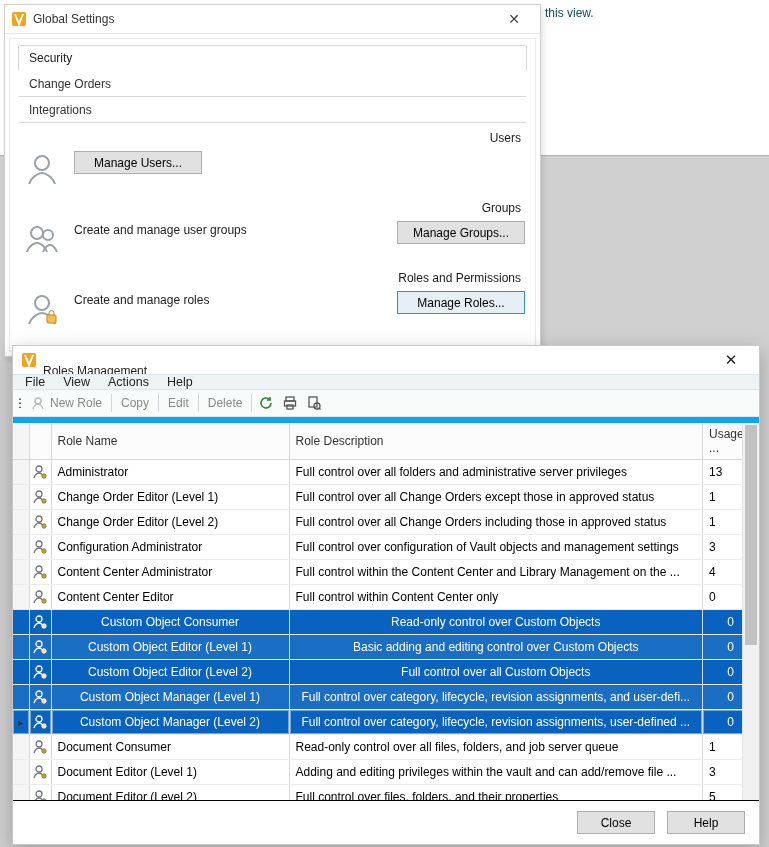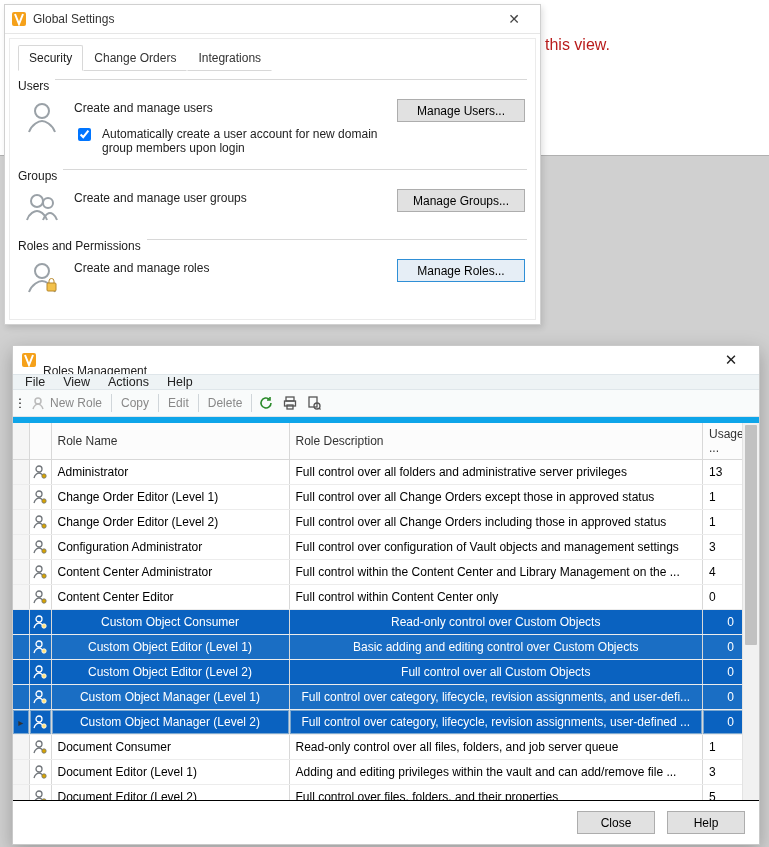--- a/index.html
+++ b/index.html
@@ -23,43 +23,43 @@
     --scroll-track: #f1f1f1;
     --scroll-thumb: #c1c1c1;
   }
   html, body { margin:0; padding:0; font-family: var(--font); font-size:12px; color:#000; }
   body { width:769px; height:847px; position:relative; overflow:hidden; background:var(--bg-gray); }
 
   
   .backdrop { position:absolute; left:0; top:0; right:0; bottom:0; }
   .backdrop .light { position:absolute; left:0; top:0; right:0; height:155px; background:#ffffff; }
   .backdrop .gray  { position:absolute; left:0; top:155px; right:0; bottom:0; background:var(--bg-gray); border-top:1px solid #b0b0b0; }
-  .behind-text { position:absolute; left:545px; top:36px; font-size:16px; color:#b91c1c; }
+  .behind-text { position:absolute; left:545px; top:6px; font-size:12px; color:#0c4a6e; }
 
   
   .gs-dialog {
     position:absolute; left:4px; top:4px; width:535px;
     background:var(--win-bg); border:1px solid #d0d0d0; box-shadow: 2px 3px 6px rgba(0,0,0,.12);
   }
   .gs-titlebar { display:flex; align-items:center; height:28px; padding:0 6px; border-bottom:1px solid #e6e6e6; }
   .gs-titlebar .app-icon { width:16px; height:16px; margin-right:6px; }
   .gs-titlebar .title { flex:1; font-size:12px; color:#333; }
   .gs-titlebar .close { width:40px; text-align:center; color:#444; font-size:14px; line-height:22px; cursor:default; }
   .gs-body { padding:6px 8px 10px 8px; border:1px solid #ebebeb; margin:4px; }
 
-  .tabstrip { display:flex; gap:0; margin-bottom:8px; }
+  .tabstrip { display:flex; gap:0; margin-bottom:8px;flex-direction:column; }
   .tab {
     padding:5px 10px; font-size:12px; color:#222; background:#fff;
     border:1px solid transparent; border-bottom:1px solid var(--border-light);
   }
   .tab.active { border:1px solid var(--border-light); border-bottom-color:#fff; border-radius:2px 2px 0 0; }
   .tab:not(.active) { color:#333; }
 
   .group { border:none; margin:0 0 10px 0; padding:0; }
-  .group .legend { display:flex; align-items:flex-start; font-size:12px; color:var(--group-title); margin:4px 0 2px 0; }
+  .group .legend { display:flex; align-items:flex-end; font-size:12px; color:var(--group-title); margin:4px 0 2px 0;flex-direction:column; }
   .group .legend span { padding-right:6px; white-space:nowrap; }
   .group .legend .rule { flex:1; height:1px; background:var(--border-light); }
   .group-row { display:flex; align-items:flex-start; gap:14px; padding:4px 2px; }
   .avatar { width:36px; height:36px; margin-left:4px; flex:none; }
   .group-text { flex:1; padding-top:2px; font-size:12px; color:#222; }
   .btn {
     min-width:128px; height:23px; font-family:inherit; font-size:12px;
     background:var(--btn-bg); border:1px solid var(--btn-border); cursor:default;
   }
   .btn.primary { border:1.5px solid var(--btn-primary-border); background:#e6eef6; }
@@ -153,27 +153,20 @@
           <span>Users</span>
           <div class="rule"></div>
         </div>
       <div class="group-row">
         <span class="avatar">
           <svg viewBox="0 0 36 36">
               <circle cx="18" cy="12" r="7" fill="none" stroke="#9aa1a7" stroke-width="2"></circle>
               <path d="M5 33c3-8 10-11 13-11s10 3 13 11" fill="none" stroke="#9aa1a7" stroke-width="2"></path>
             </svg>
         </span>
-        <div class="group-text">
-          <div>Create and manage users</div>
-          <div class="chk-row" style="margin-top:12px;">
-            <input type="checkbox" checked="" style="">
-            <label style="max-width:280px; display:inline-block;">Automatically create a user account for new domain group members upon login</label>
-          </div>
-        </div>
         <button class="btn">Manage Users...</button>
       </div>
     </div>
 
     <div class="group">
       <div class="legend">
           <span>Groups</span>
           <div class="rule"></div>
         </div>
       <div class="group-row">

